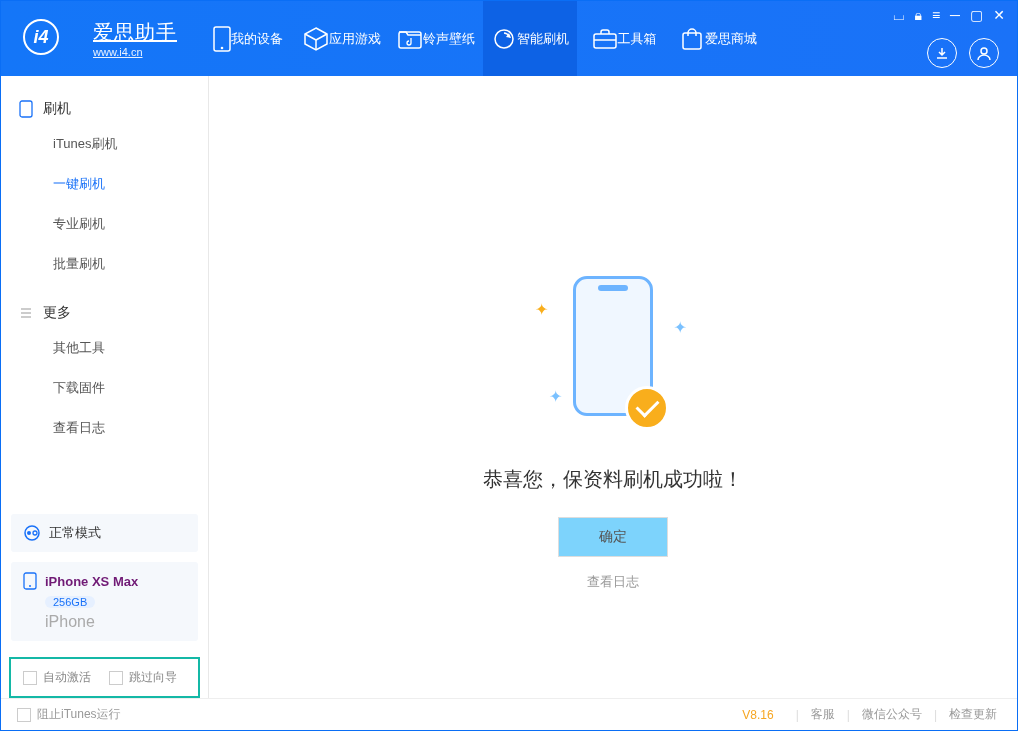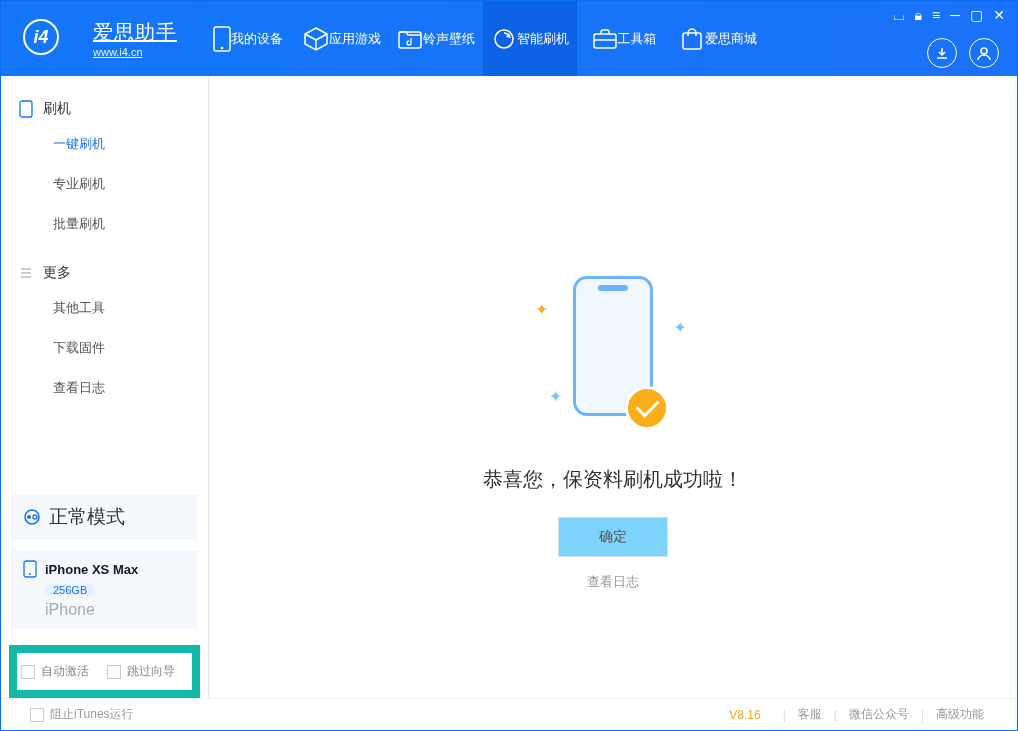--- a/index.html
+++ b/index.html
@@ -28,38 +28,38 @@
 .body { flex: 1; display: flex; min-height: 0; }
 .sidebar { width: 208px; border-right: 1px solid #e8e8e8; display:flex; flex-direction:column; }
 .side-scroll { flex:1; padding-top: 18px; }
 .side-group-title { display:flex; align-items:center; font-size:14px; color:#333; padding: 6px 18px; gap:10px; font-weight:500;}
 .side-group-title svg { flex-shrink:0; }
 .side-item { font-size: 13px; color:#555; padding: 11px 0 11px 52px; cursor:pointer; }
 .side-item.active { color:#1a72f8; }
 .side-group-title.more { margin-top: 14px; }
 
 .device-block { padding: 0 10px 10px; }
-.mode-row { background:#f5f8fc; border-radius:3px; display:flex; align-items:center; gap:8px; padding:10px 12px; margin-bottom:10px; font-size:19px; color:#333;}
+.mode-row { background:#f5f8fc; border-radius:3px; display:flex; align-items:center; gap:8px; padding:10px 12px; margin-bottom:10px; font-size:13px; color:#333;}
 .dev-row { background:#f5f8fc; border-radius:3px; padding:10px 12px; font-size:13px; }
-.dev-name { color:#0f172a; font-weight:600; display:flex; align-items:center; gap:8px;}
+.dev-name { color:#701a75; font-weight:600; display:flex; align-items:center; gap:8px;}
 .dev-badge { display:inline-block; background:#e6f0ff; color:#1a72f8; font-size:11px; padding:0 8px; border-radius:10px; margin-top:6px; margin-left:22px;}
 .dev-sub { color:#aaa; font-size:16px; margin-top:4px; margin-left:22px;}
 
-.opt-row { border:8px solid #14b8a6; margin: 6px 8px 0; padding: 10px 4px; display:flex; gap:18px; font-size:12px; color:#888;}
+.opt-row { border:2px solid #14b8a6; margin: 6px 8px 0; padding: 10px 12px; display:flex; gap:18px; font-size:12px; color:#888;}
 .opt-row label { display:flex; align-items:center; gap:6px; cursor:pointer;}
 .chk { width:14px; height:14px; border:1px solid #ccc; display:inline-block; }
 
 
 .main { flex:1; display:flex; flex-direction:column; align-items:center; justify-content:flex-start; padding-top: 200px; }
 .success-msg { font-size: 20px; color:#333; margin-top: 30px; }
 .confirm-btn { margin-top: 24px; border:1px solid #ddd; background:#7dd3fc; padding: 10px 40px; font-size:14px; color:#555; cursor:pointer; }
 .view-log { margin-top: 16px; font-size:13px; color:#999; cursor:pointer; }
 
 
-.footer { height: 32px; border-top:1px solid #eee; display:flex; align-items:center; padding: 0 29px; font-size:12px; color:#999; }
+.footer { height: 32px; border-top:1px solid #eee; display:flex; align-items:center; padding: 0 16px; font-size:12px; color:#999; }
 .footer .left { display:flex; align-items:center; gap:6px;}
 .footer .spacer { flex:1; }
 .footer .ver { color:#f6a623; margin-right: 14px;}
 .footer .flink { color:#999; cursor:pointer; padding:0 4px;}
 .footer .sep { color:#ddd; margin:0 8px;}
 
 
 .phone-ill { position:relative; width:200px; height:160px; }
 .phone { position:absolute; left:50%; top:0; transform:translateX(-50%); width:80px; height:140px; border:3px solid #6db4ff; border-radius:14px; background:#f0f7ff;}
 .notch { position:absolute; top:6px; left:50%; transform:translateX(-50%); width:30px; height:6px; background:#6db4ff; border-radius:3px;}
@@ -170,20 +170,21 @@
 
   <div class="body">
     <div class="sidebar">
       <div class="side-scroll">
         <div class="side-group-title">
           <svg width="14" height="18">
               <rect x="1" y="1" width="12" height="16" rx="2" fill="none" stroke="#1a72f8" stroke-width="1.3"></rect>
             </svg>
           <span>刷机</span>
         </div>
+        <div class="side-item">iTunes刷机</div>
         <div class="side-item active">一键刷机</div>
         <div class="side-item">专业刷机</div>
         <div class="side-item">批量刷机</div>
 
         <div class="side-group-title more">
           <svg width="14" height="14">
               <line x1="2" y1="3" x2="12" y2="3" stroke="#bbb" stroke-width="1.5"></line>
               <line x1="2" y1="7" x2="12" y2="7" stroke="#bbb" stroke-width="1.5"></line>
               <line x1="2" y1="11" x2="12" y2="11" stroke="#bbb" stroke-width="1.5"></line>
             </svg>
@@ -251,16 +252,16 @@
           <span>阻止iTunes运行</span>
         </label>
     </div>
     <div class="spacer"></div>
     <span class="ver">V8.16</span>
     <span class="sep">|</span>
     <span class="flink">客服</span>
     <span class="sep">|</span>
     <span class="flink">微信公众号</span>
     <span class="sep">|</span>
-    <span class="flink">高级功能</span>
+    <span class="flink">检查更新</span>
   </div>
 
 </div>
 
 </body></html>

